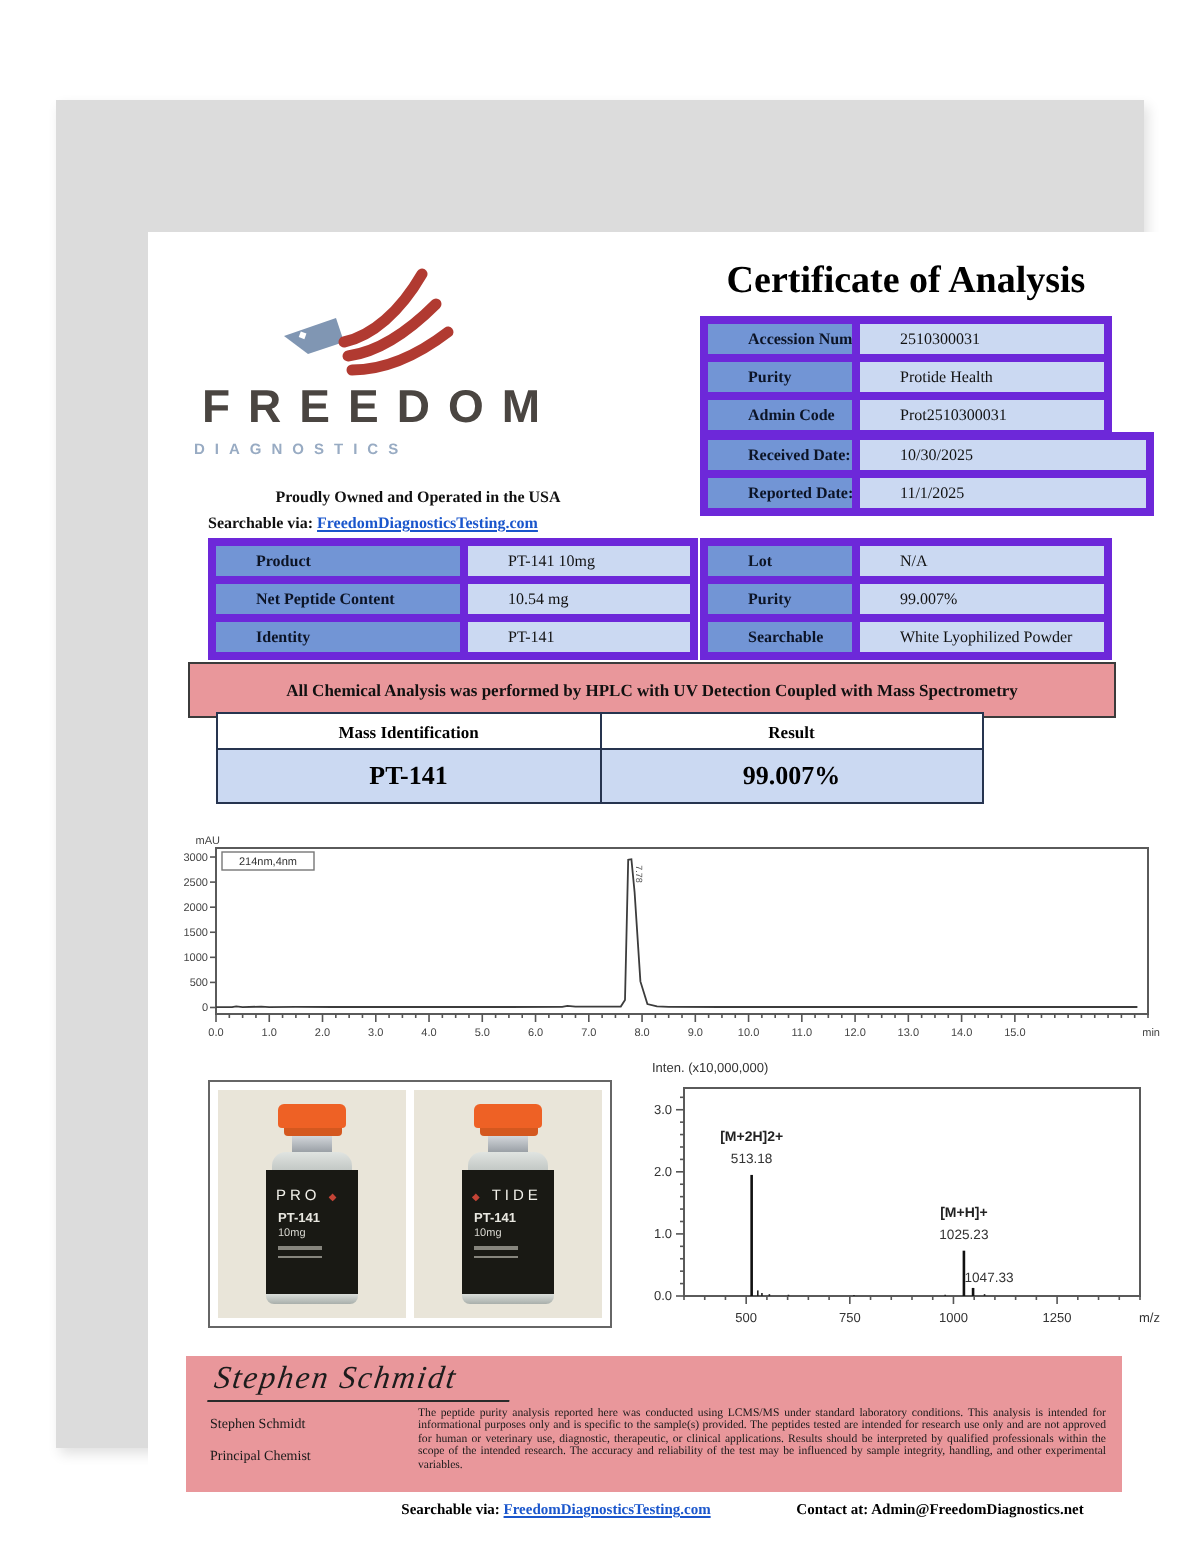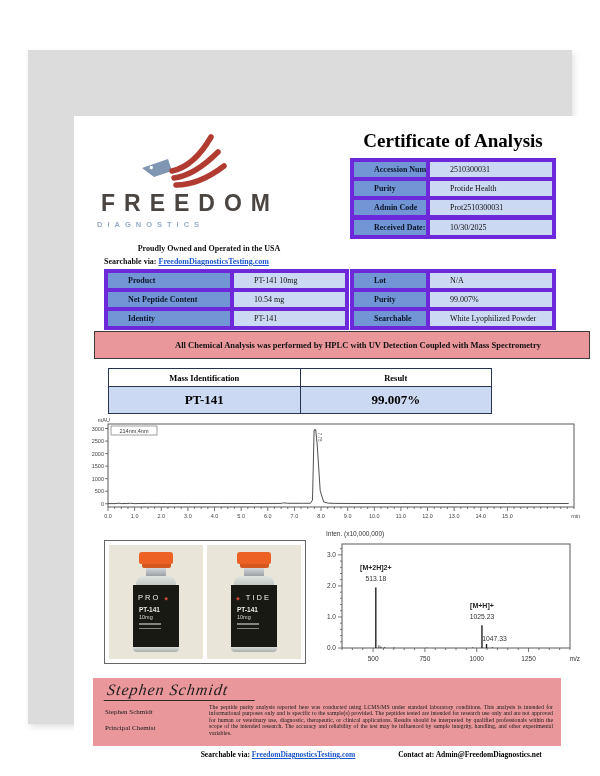--- a/index.html
+++ b/index.html
@@ -21,27 +21,27 @@
   
   .coa-title{left:266px;top:14px;width:226px;text-align:center;font-weight:700;font-size:19px;color:#000;}
 
   table.info{border-collapse:collapse;table-layout:fixed;}
   table.info td{border:4px solid #6d28d9;font-size:8px;padding:1px 20px;height:13px;overflow:hidden;white-space:nowrap;}
   table.info{border:1.5px solid #26344f;}
   td.lbl{background:#7295d5;font-weight:700;color:#0c1426;}
   td.val{background:#cbd9f2;color:#111;margin-left:16px;}
 
   .accession-table{left:276px;top:42px;width:206px;}
-  .dates-table{left:276px;top:100px;width:206px;}
+  .dates-table{left:276px;top:100px;width:227px;}
   .product-table{left:30px;top:153px;width:245px;}
   .lot-table{left:276px;top:153px;width:206px;}
 
-  .banner{left:20px;top:215px;width:462px;height:26px;background:#e9979b;border:1.5px solid #3b3b3b;display:flex;align-items:center;justify-content:center;font-weight:700;font-size:8.5px;color:#111;text-align:center;padding-left:32px;}
-
-  table.mass{left:34px;top:252px;width:384px;border-collapse:collapse;table-layout:fixed;border:1.5px solid #26344f;position:absolute;}
+  .banner{left:20px;top:215px;width:462px;height:26px;background:#e9979b;border:1.5px solid #3b3b3b;display:flex;align-items:center;justify-content:center;font-weight:700;font-size:8.5px;color:#111;text-align:center;}
+
+  table.mass{left:34px;top:240px;width:384px;border-collapse:collapse;table-layout:fixed;border:1.5px solid #26344f;position:absolute;}
   table.mass td{border:1px solid #26344f;text-align:center;}
   table.mass .hdr td{background:#ffffff;font-weight:700;font-size:8.5px;height:15px;}
   table.mass .dat td{background:#cbd9f2;font-weight:700;font-size:13px;height:24px;}
 
   svg{font-family:"Liberation Sans","DejaVu Sans",sans-serif;}
   .chrom-svg{left:0px;top:299px;}
   .spec-svg{left:238px;top:410px;}
 
   .vials-box{left:30px;top:424px;width:202px;height:124px;border:1px solid #666;background:#fff;display:flex;gap:4px;padding:4px;box-sizing:border-box;}
   .vial-photo{flex:1;background:#e9e5d9;display:flex;justify-content:center;align-items:center;}
@@ -117,20 +117,24 @@
 
       <table class="info abs dates-table">
         <colgroup>
             <col style="width:76px">
             <col>
           </colgroup>
         <tbody>
             <tr>
               <td class="lbl">Received Date:</td>
               <td class="val">10/30/2025</td>
+            </tr>
+        <tr>
+              <td class="lbl">Reported Date:</td>
+              <td class="val">11/1/2025</td>
             </tr>
       </tbody>
         </table>
 
       <table class="info abs product-table">
         <colgroup>
             <col style="width:126px">
             <col>
           </colgroup>
         <tbody>

